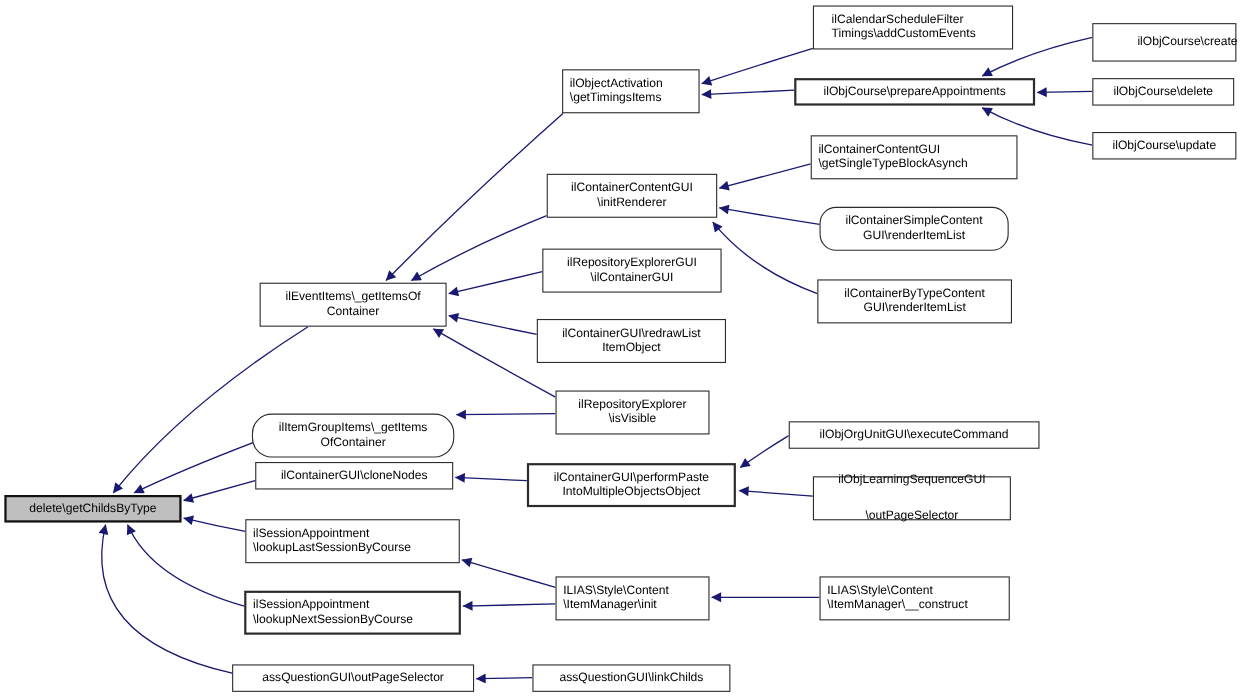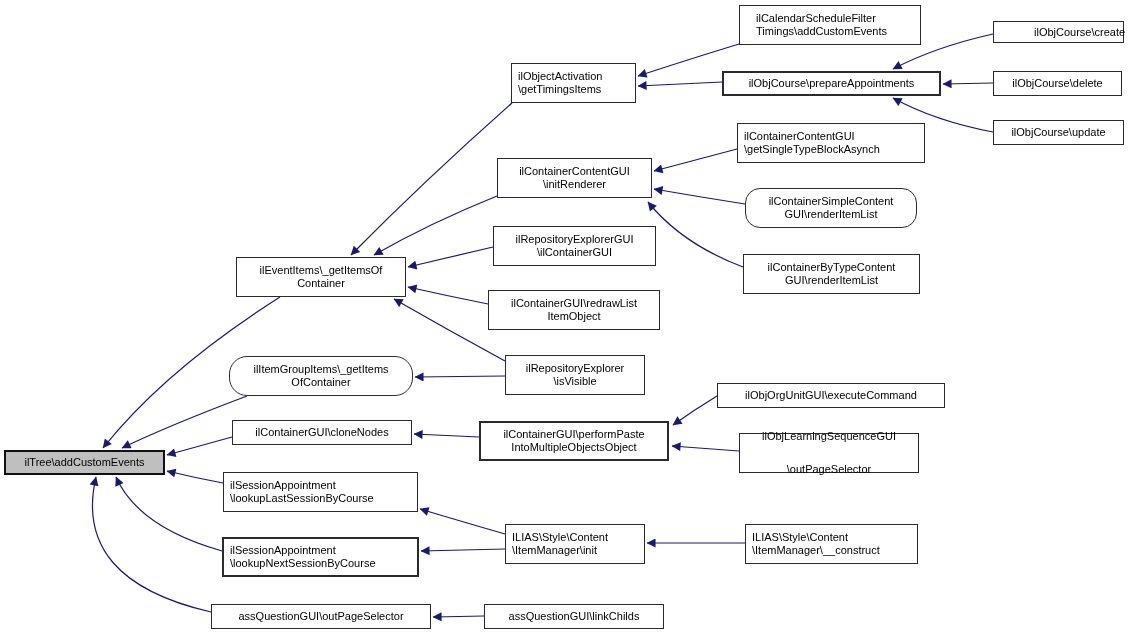--- a/index.html
+++ b/index.html
@@ -75,27 +75,27 @@
       <path d="M717,396 Q694,410 673,425" class="edge" marker-end="url(#arrow)"></path>
       <path d="M739,451 L672,446" class="edge" marker-end="url(#arrow)"></path>
       <path d="M479,437 L414,434" class="edge" marker-end="url(#arrow)"></path>
       <path d="M505,534 Q460,521 420,509" class="edge" marker-end="url(#arrow)"></path>
       <path d="M505,549 L421,551" class="edge" marker-end="url(#arrow)"></path>
       <path d="M745,543 L647,543" class="edge" marker-end="url(#arrow)"></path>
       <path d="M484,616 L433,617" class="edge" marker-end="url(#arrow)"></path>
     </svg>
   <div id="node-layer">
       <div class="node center main" style="left: 4px; top: 450px; width: 161px; height: 25px;">
-        <div>ilTree\addCustomEvents</div>
+        <div>delete\getChildsByType</div>
       </div>
       <div class="node center" style="left: 236px; top: 257px; width: 170px; height: 40px;">
         <div>ilEventItems\_getItemsOf</div>
         <div>Container</div>
       </div>
-      <div class="node center" style="left: 229px; top: 356px; width: 184px; height: 40px; border-radius: 18px;">
+      <div class="node center" style="left: 229px; top: 376px; width: 184px; height: 40px; border-radius: 18px;">
         <div>ilItemGroupItems\_getItems</div>
         <div>OfContainer</div>
       </div>
       <div class="node center" style="left: 232px; top: 420px; width: 180px; height: 25px;">
         <div>ilContainerGUI\cloneNodes</div>
       </div>
       <div class="node left" style="left: 223px; top: 472px; width: 195px; height: 40px;">
         <div>ilSessionAppointment</div>
         <div>\lookupLastSessionByCourse</div>
       </div>
@@ -110,21 +110,21 @@
         <div>ilObjectActivation</div>
         <div>\getTimingsItems</div>
       </div>
       <div class="node left" style="left: 739px; top: 5px; width: 182px; height: 40px; padding-left: 16px;">
         <div>ilCalendarScheduleFilter</div>
         <div>Timings\addCustomEvents</div>
       </div>
       <div class="node center bold" style="left: 722px; top: 71px; width: 219px; height: 25px;">
         <div>ilObjCourse\prepareAppointments</div>
       </div>
-      <div class="node center" style="left: 993px; top: 21px; width: 131px; height: 22px; padding-left: 40px;">
+      <div class="node center" style="left: 993px; top: 21px; width: 131px; height: 35px; padding-left: 40px;">
         <div>ilObjCourse\create</div>
       </div>
       <div class="node center" style="left: 993px; top: 71px; width: 129px; height: 25px;">
         <div>ilObjCourse\delete</div>
       </div>
       <div class="node center" style="left: 993px; top: 120px; width: 131px; height: 25px;">
         <div>ilObjCourse\update</div>
       </div>
       <div class="node center" style="left: 497px; top: 158px; width: 155px; height: 40px;">
         <div>ilContainerContentGUI</div>

